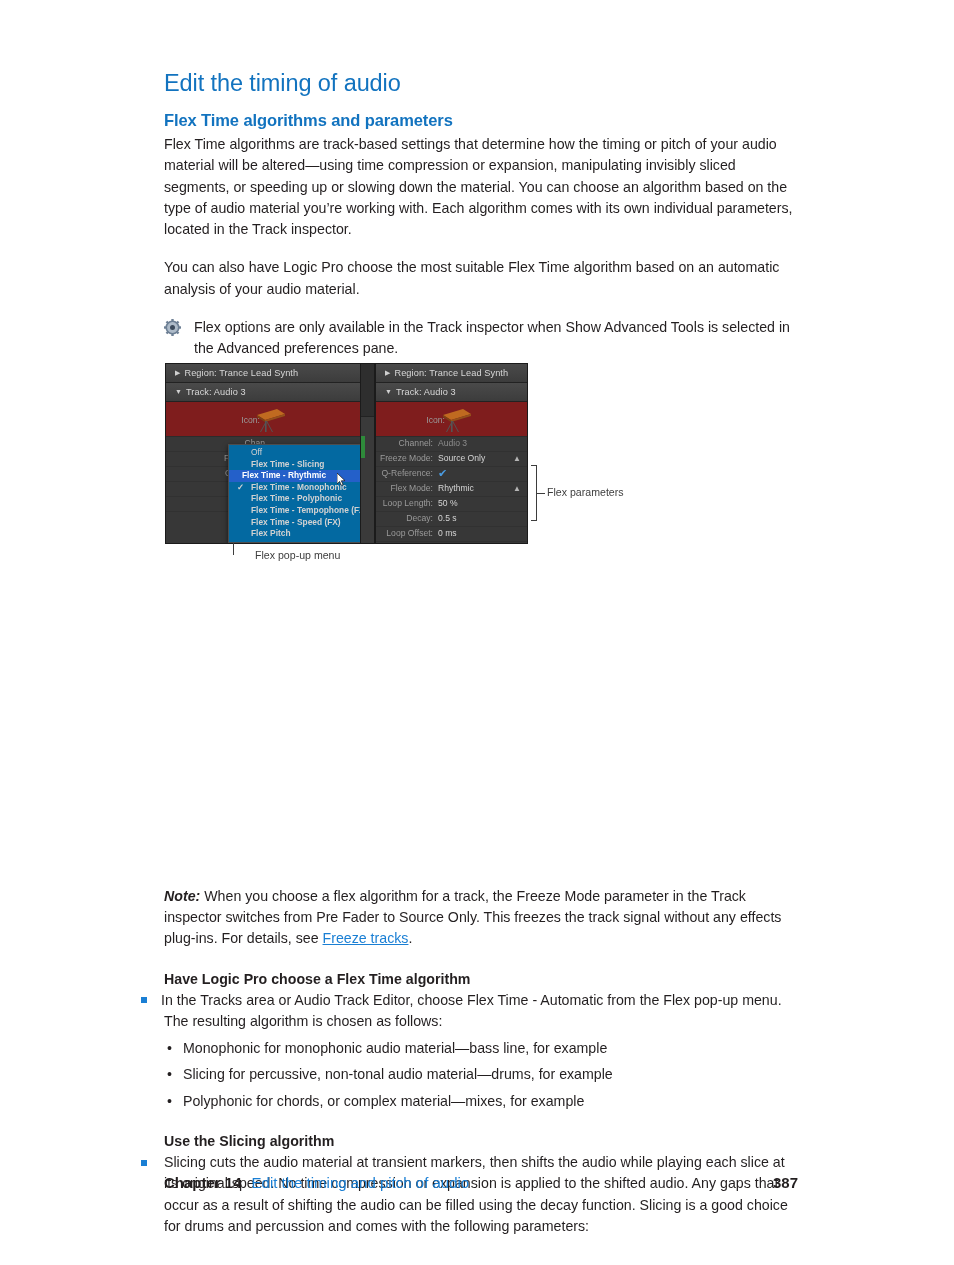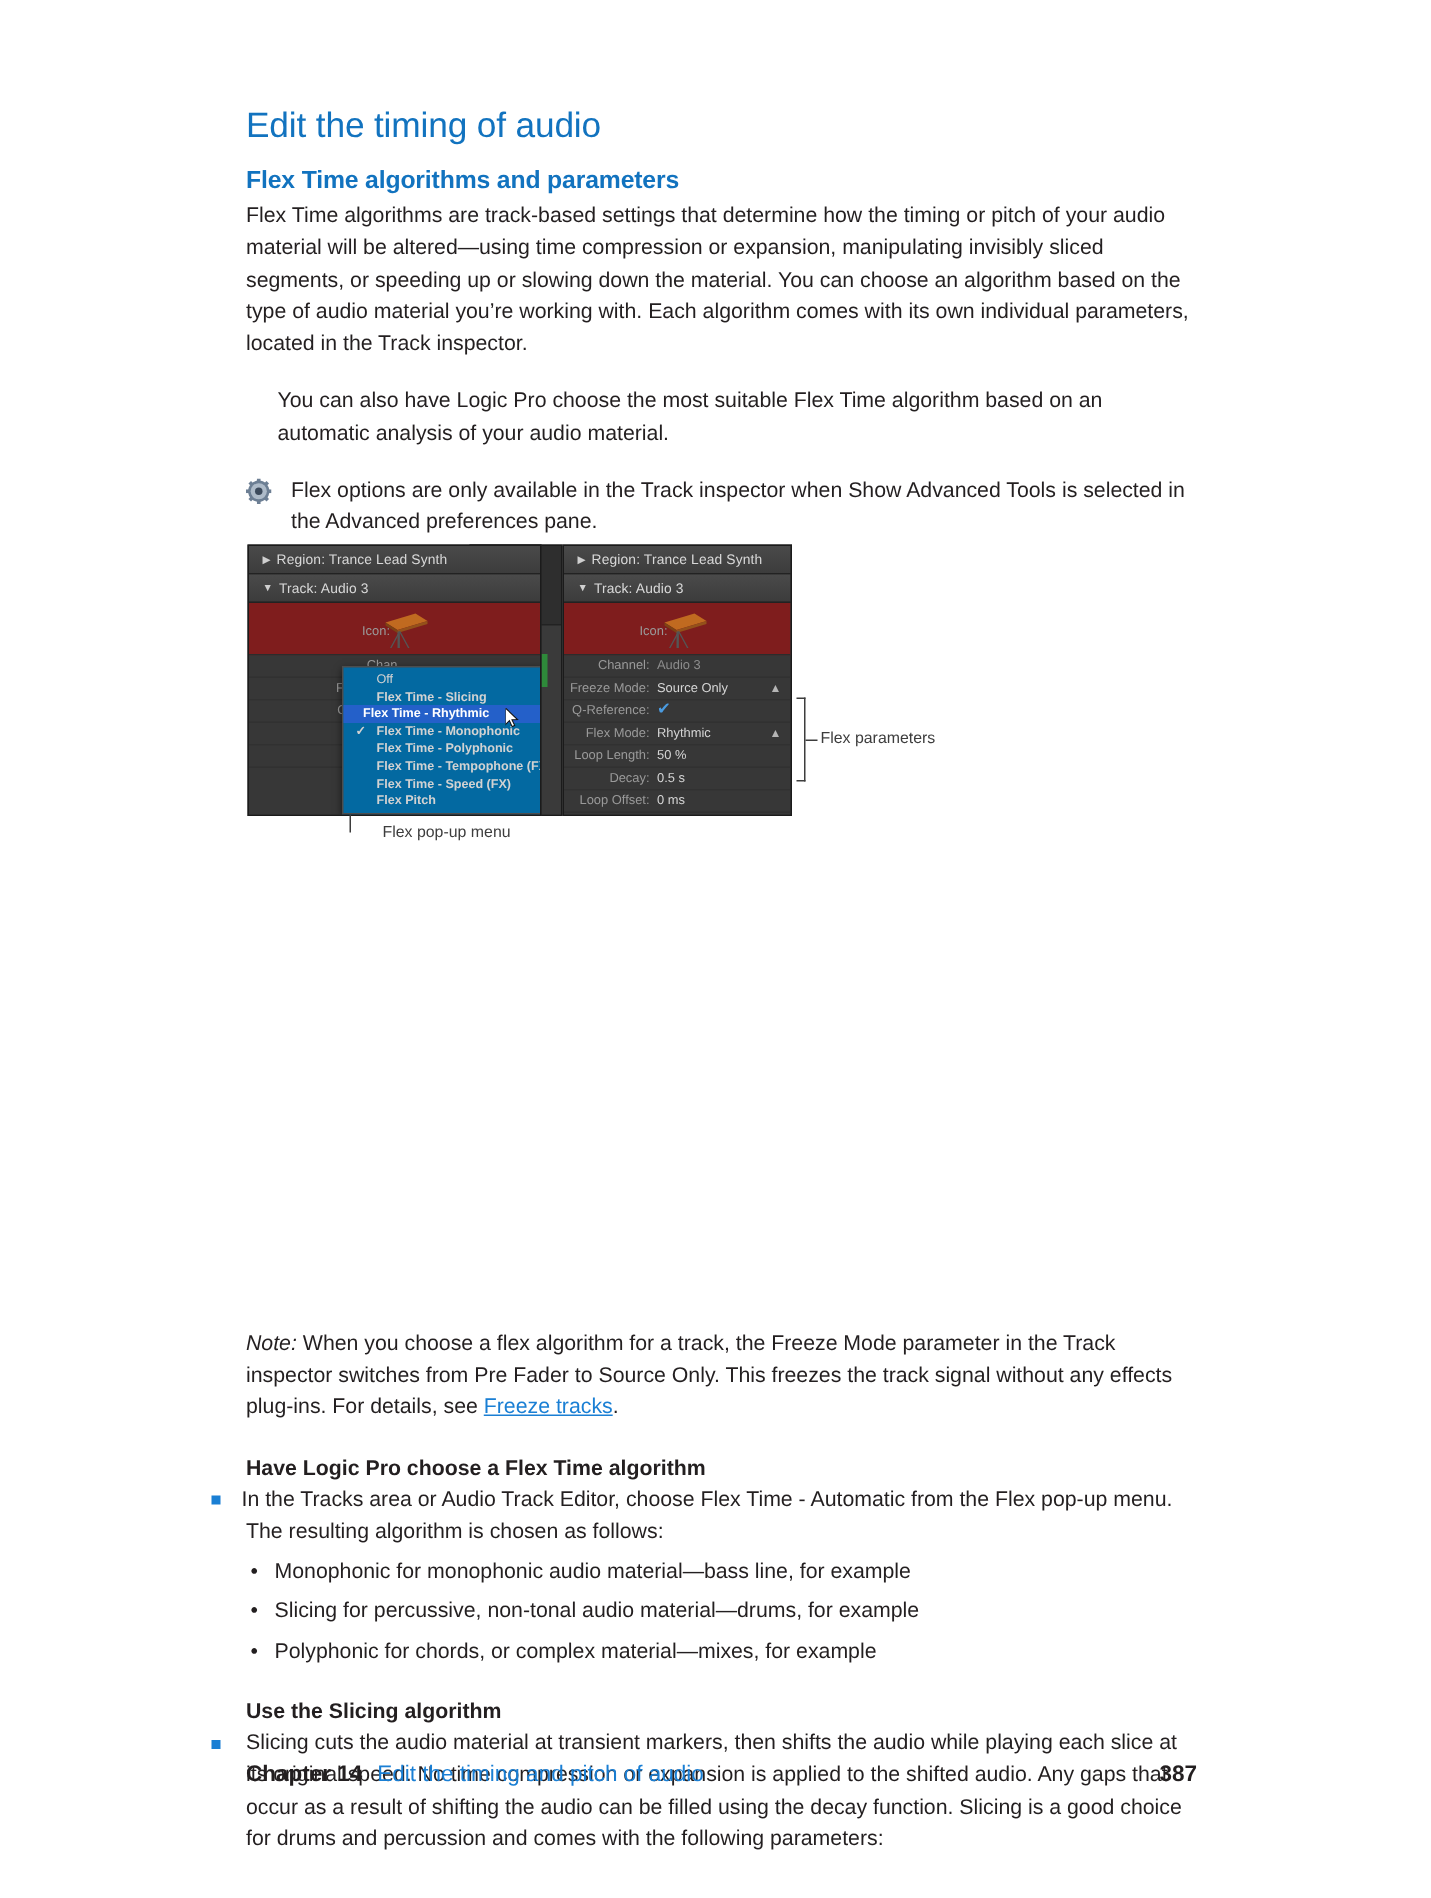--- a/index.html
+++ b/index.html
@@ -50,24 +50,24 @@
     margin: 21px 0 2px 0;
   }
 
   
   p.body {
     font-size: 14.2px;
     line-height: 21.3px;
     margin: 0 0 0 0;
     color: #231f20;
   }
-  p.body + p.body { margin-top: 17px; margin-left: 21px; }
+  p.body + p.body { margin-top: 17px; }
 
   .link { color: #1a7fd4; }
-  .note-label { font-style: italic; font-weight: normal; }
+  .note-label { font-style: italic; font-weight: bold; }
 
   
   .gearnote {
     position: relative;
     margin-top: 17px;
     padding-left: 30px;
     font-size: 14.2px;
     line-height: 21.3px;
   }
   .gear-icon {

